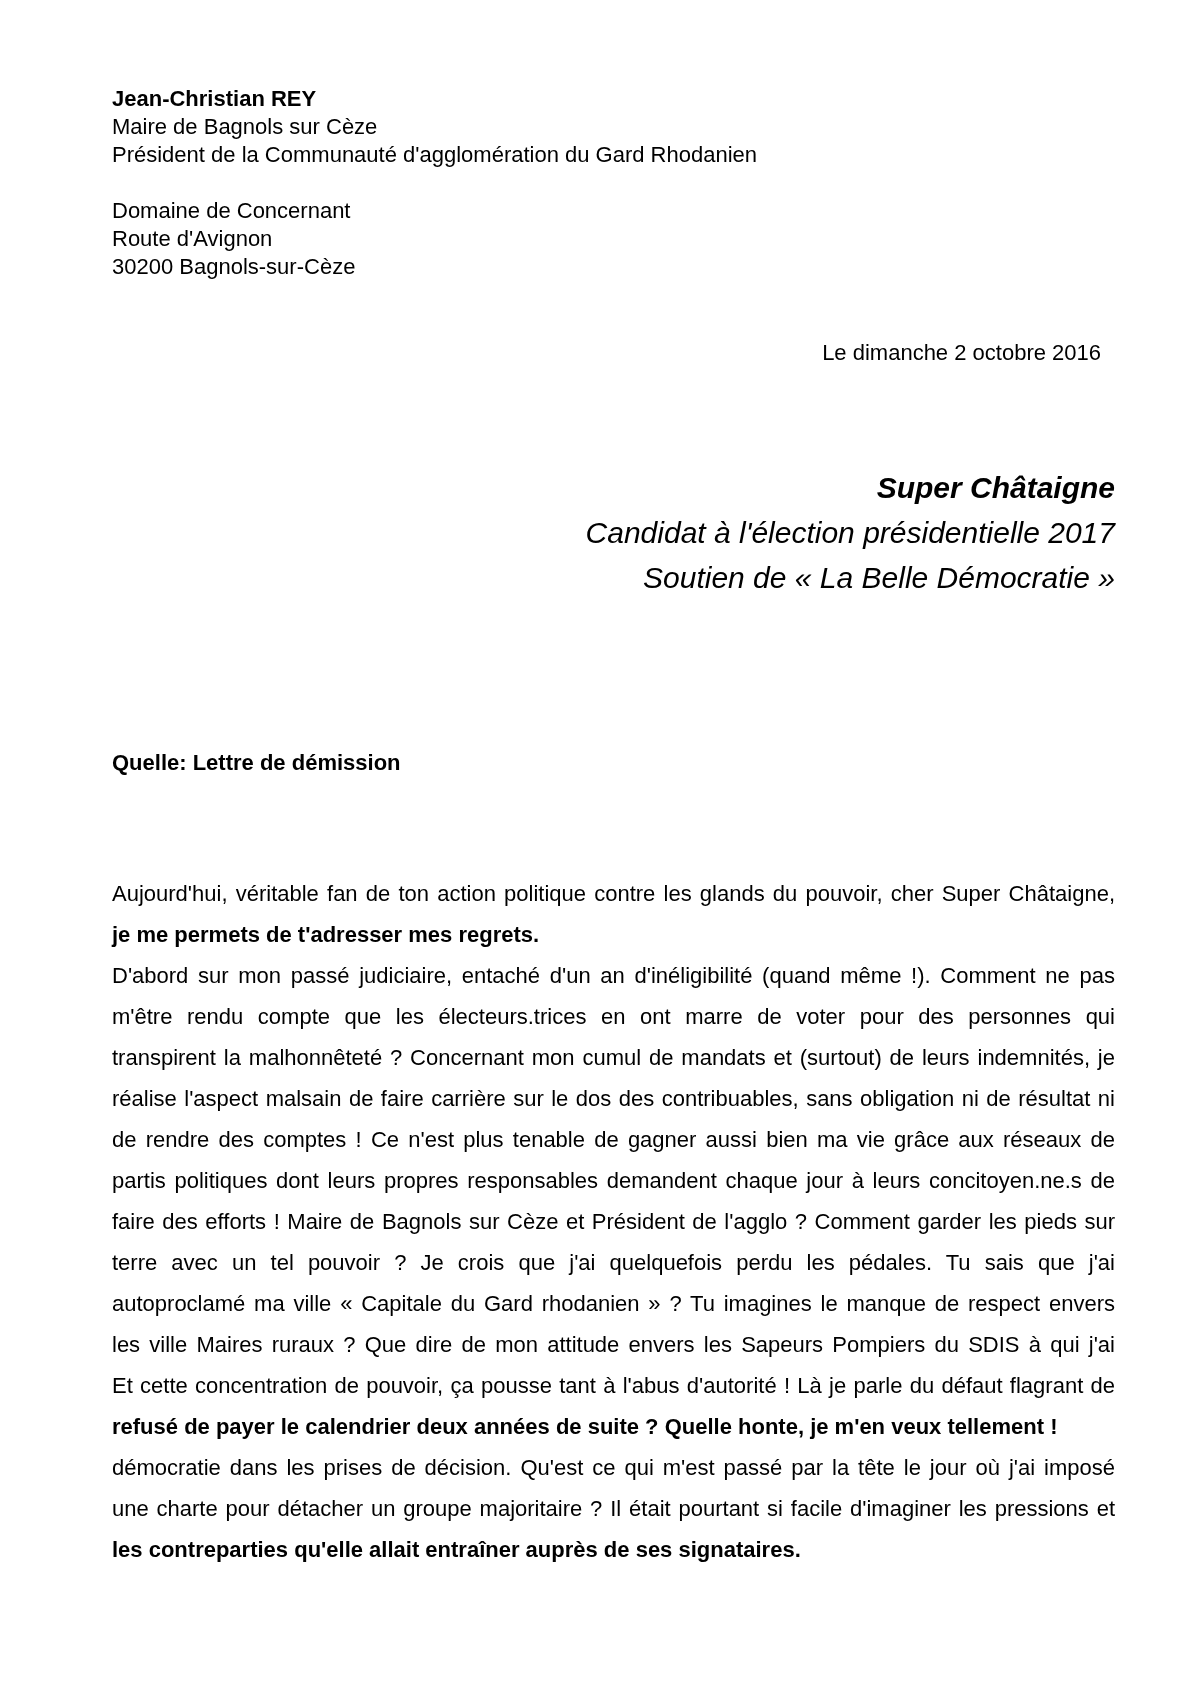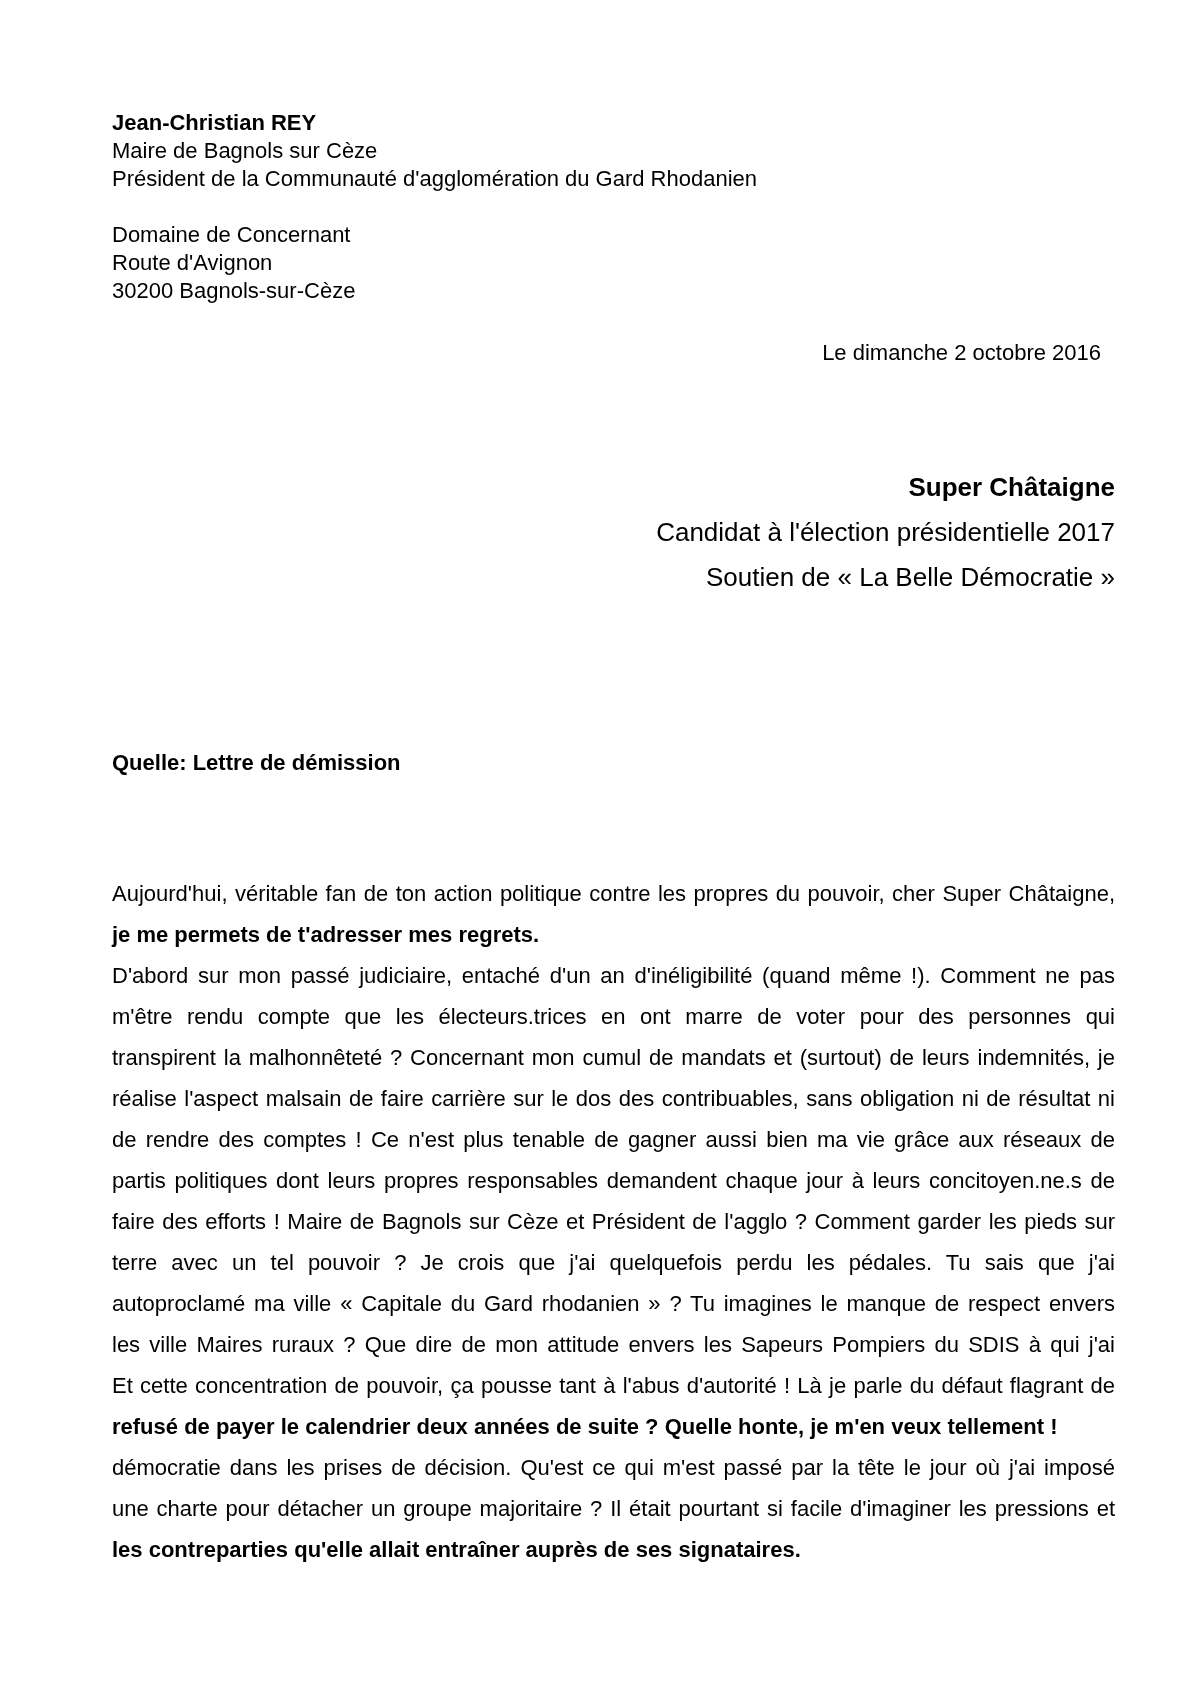--- a/index.html
+++ b/index.html
@@ -15,39 +15,39 @@
     font-family: "Liberation Sans", sans-serif;
     color: #000000;
     overflow: hidden;
   }
   .sender {
     position: absolute;
     left: 112px;
     top: 85px;
     font-size: 22px;
     line-height: 28px;
-    margin-top: 24px;
   }
   .sender .name { font-weight: bold; }
   .sender .gap { height: 28px; }
   .date-line {
     position: absolute;
     top: 340px;
     right: 99px;
     font-size: 22px;
     line-height: 26px;
     text-align: right;
   }
   .recipient {
     position: absolute;
     top: 465px;
     right: 85px;
-    font-size: 26px;
+    font-size: 30px;
     line-height: 45px;
     text-align: right;
+    font-style: italic;
   }
   .recipient .name { font-weight: bold; }
   .subject {
     position: absolute;
     left: 112px;
     top: 750px;
     font-size: 22px;
     font-weight: bold;
     line-height: 26px;
   }
@@ -87,21 +87,21 @@
 
   <div class="recipient">
     <div class="name">Super Châtaigne</div>
     <div>Candidat à l'élection présidentielle 2017</div>
     <div>Soutien de « La Belle Démocratie »</div>
   </div>
 
   <div class="subject">Quelle: Lettre de démission</div>
 
   <div class="letter-body">
-      <div class="body-line">Aujourd'hui, véritable fan de ton action politique contre les propres du pouvoir, cher Super Châtaigne,</div>
+      <div class="body-line">Aujourd'hui, véritable fan de ton action politique contre les glands du pouvoir, cher Super Châtaigne,</div>
       <div class="body-line para-last">je me permets de t'adresser mes regrets.</div>
       <div class="body-line">D'abord sur mon passé judiciaire, entaché d'un an d'inéligibilité (quand même !). Comment ne pas</div>
       <div class="body-line">m'être rendu compte que les électeurs.trices en ont marre de voter pour des personnes qui</div>
       <div class="body-line">transpirent la malhonnêteté ? Concernant mon cumul de mandats et (surtout) de leurs indemnités, je</div>
       <div class="body-line">réalise l'aspect malsain de faire carrière sur le dos des contribuables, sans obligation ni de résultat ni</div>
       <div class="body-line">de rendre des comptes ! Ce n'est plus tenable de gagner aussi bien ma vie grâce aux réseaux de</div>
       <div class="body-line">partis politiques dont leurs propres responsables demandent chaque jour à leurs concitoyen.ne.s de</div>
       <div class="body-line">faire des efforts ! Maire de Bagnols sur Cèze et Président de l'agglo ? Comment garder les pieds sur</div>
       <div class="body-line">terre avec un tel pouvoir ? Je crois que j'ai quelquefois perdu les pédales. Tu sais que j'ai</div>
       <div class="body-line">autoproclamé ma ville « Capitale du Gard rhodanien » ? Tu imagines le manque de respect envers</div>

